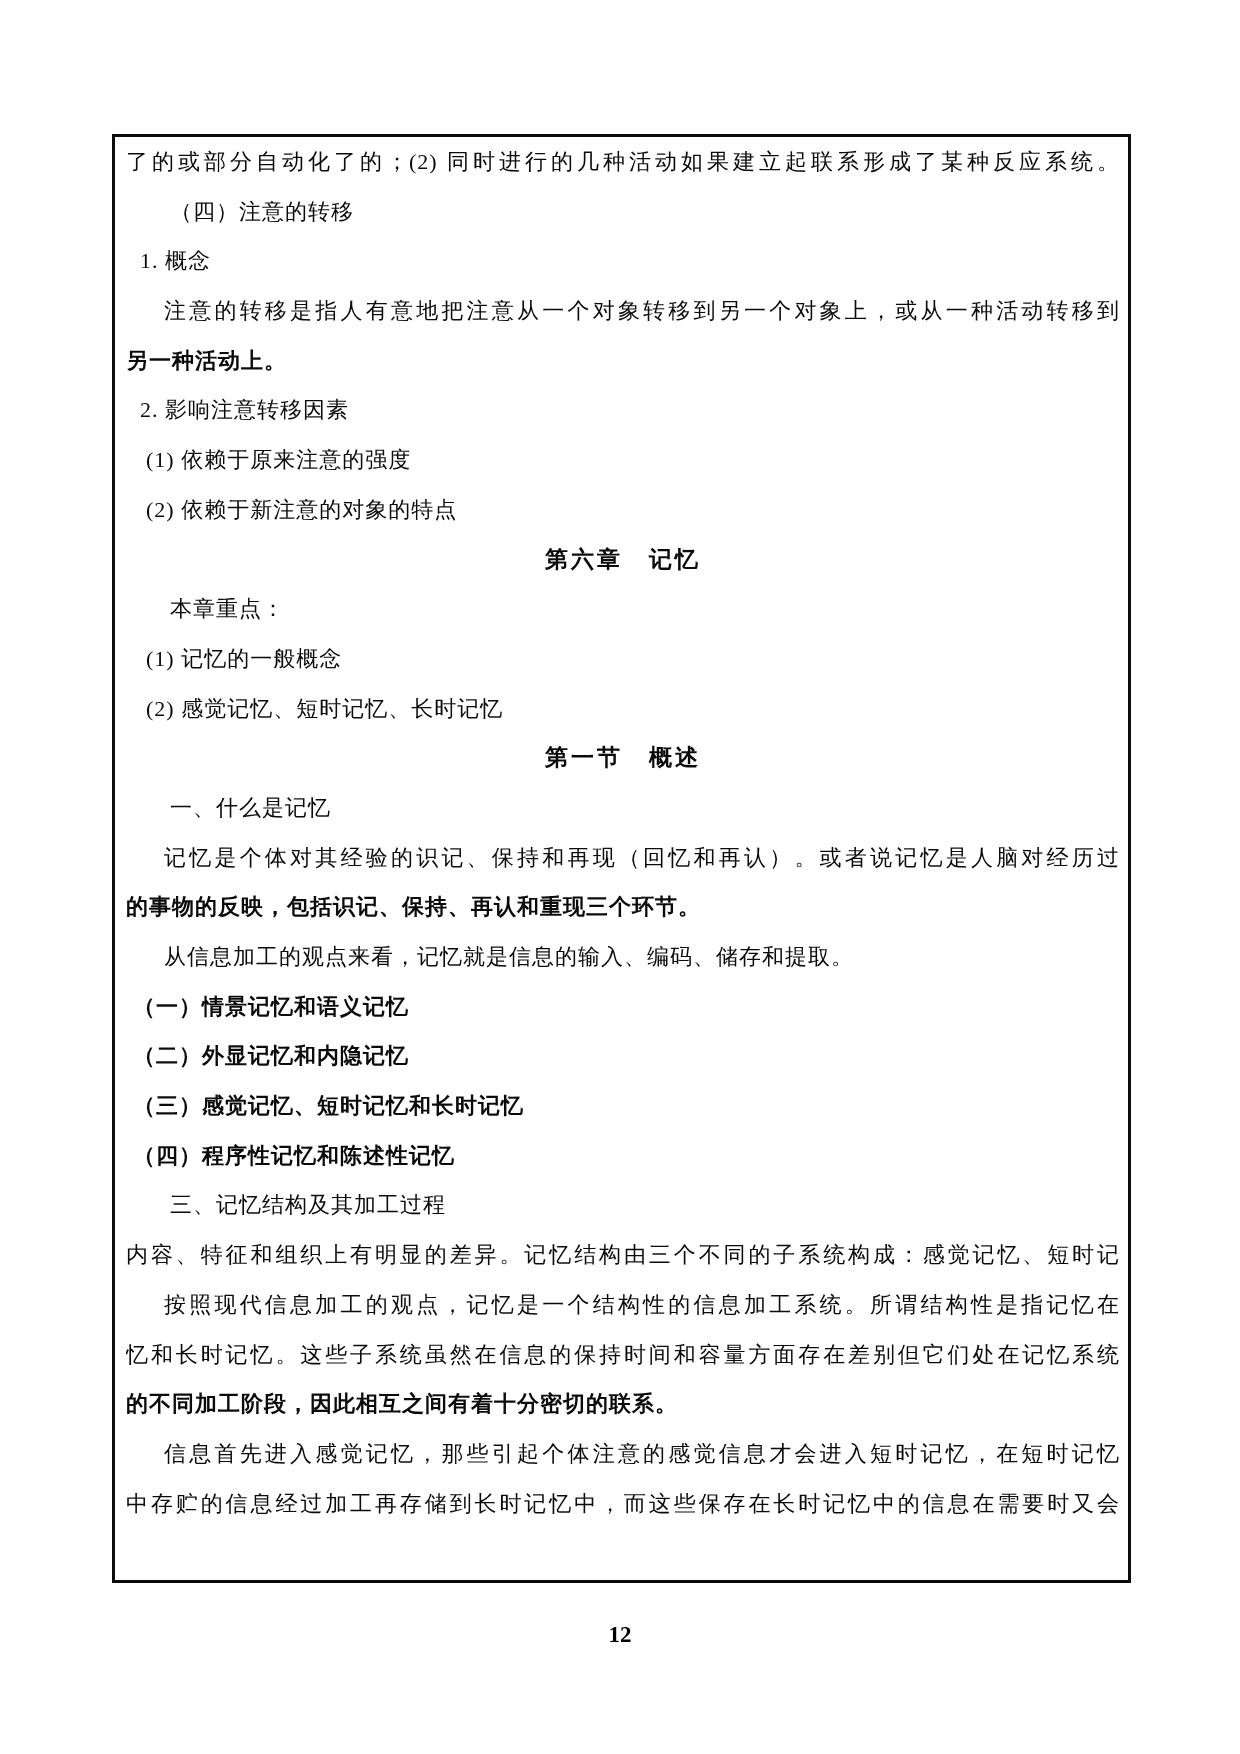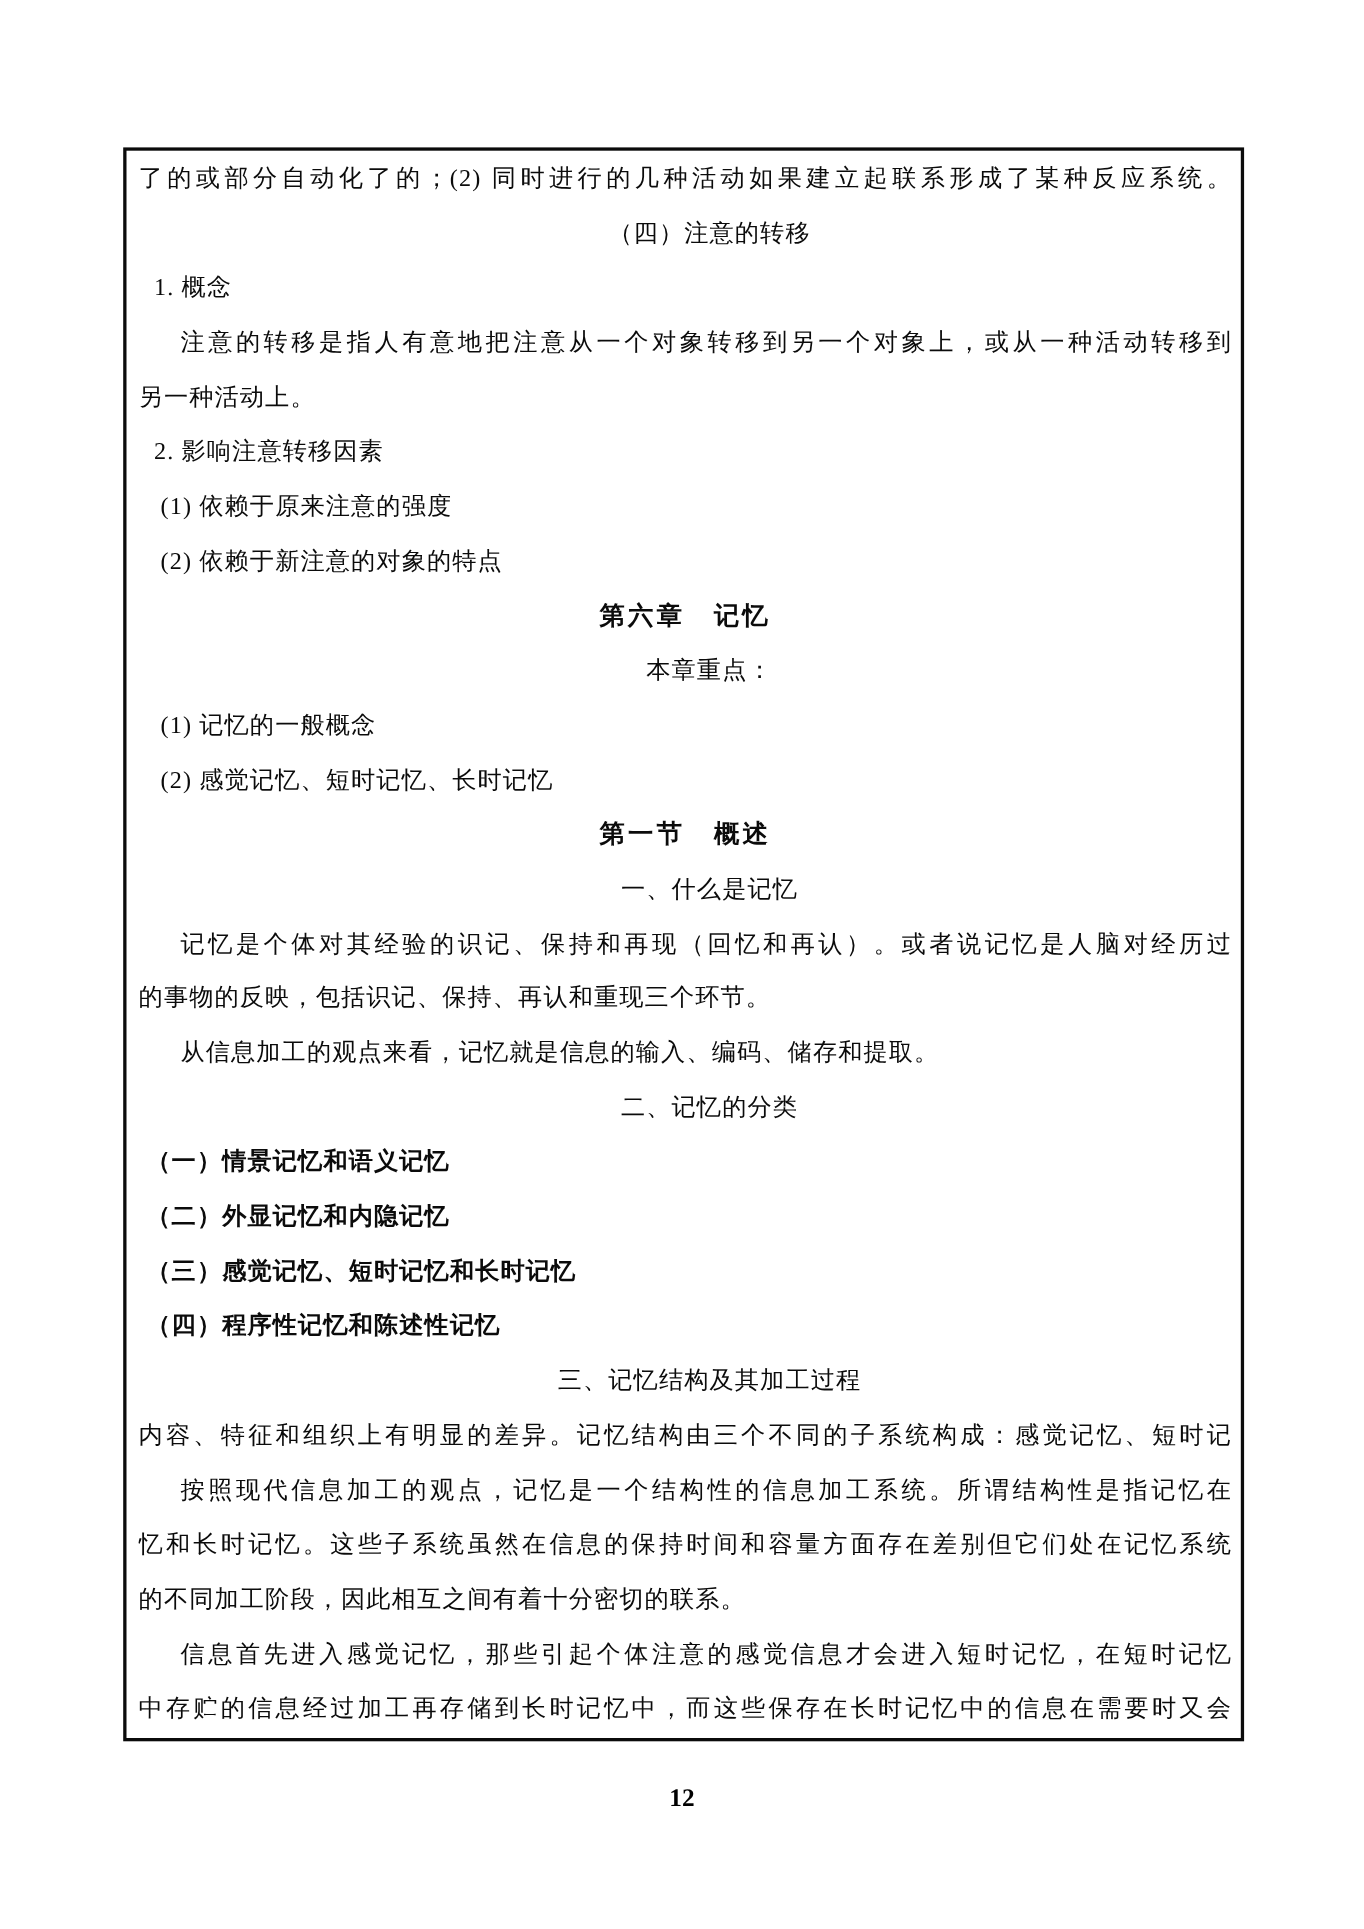--- a/index.html
+++ b/index.html
@@ -25,22 +25,22 @@
   .line {
     height: 49.7px;
     line-height: 49.7px;
     font-size: 22px;
     letter-spacing: 1px;
     white-space: normal;
     overflow: hidden;
   }
   
   .t-wrap-full { text-align: justify; text-align-last: justify; }
-  .t-wrap-end { text-align: left; }
-  .t-label { text-align: center; margin-left: 44px; }
+  .t-wrap-end { text-align: left; font-weight: bold; }
+  .t-label { text-align: left; margin-left: 44px; }
   .t-sub-num { padding-left: 14px; }
   .t-list-paren { padding-left: 20px; }
   .t-list-cn { padding-left: 7px; font-weight: bold; }
   .t-para-first { padding-left: 38px; }
   .t-para-first-full { padding-left: 38px; text-align: justify; text-align-last: justify; }
   .t-chapter, .t-section {
     text-align: center;
     text-align-last: center;
     font-weight: bold;
     font-size: 23px;
@@ -72,21 +72,20 @@
       <div class="line t-list-paren">(2) 依赖于新注意的对象的特点</div>
       <div class="line t-chapter">第六章　记忆</div>
       <div class="line t-label">本章重点：</div>
       <div class="line t-list-paren">(1) 记忆的一般概念</div>
       <div class="line t-list-paren">(2) 感觉记忆、短时记忆、长时记忆</div>
       <div class="line t-section">第一节　概述</div>
       <div class="line t-label">一、什么是记忆</div>
       <div class="line t-para-first-full">记忆是个体对其经验的识记、保持和再现（回忆和再认）。或者说记忆是人脑对经历过</div>
       <div class="line t-wrap-end">的事物的反映，包括识记、保持、再认和重现三个环节。</div>
       <div class="line t-para-first">从信息加工的观点来看，记忆就是信息的输入、编码、储存和提取。</div>
-      <div class="line t-label">二、记忆的分类</div>
       <div class="line t-list-cn">（一）情景记忆和语义记忆</div>
       <div class="line t-list-cn">（二）外显记忆和内隐记忆</div>
       <div class="line t-list-cn">（三）感觉记忆、短时记忆和长时记忆</div>
       <div class="line t-list-cn">（四）程序性记忆和陈述性记忆</div>
       <div class="line t-label">三、记忆结构及其加工过程</div>
       <div class="line t-wrap-full">内容、特征和组织上有明显的差异。记忆结构由三个不同的子系统构成：感觉记忆、短时记</div>
       <div class="line t-para-first-full">按照现代信息加工的观点，记忆是一个结构性的信息加工系统。所谓结构性是指记忆在</div>
       <div class="line t-wrap-full">忆和长时记忆。这些子系统虽然在信息的保持时间和容量方面存在差别但它们处在记忆系统</div>
       <div class="line t-wrap-end">的不同加工阶段，因此相互之间有着十分密切的联系。</div>
       <div class="line t-para-first-full">信息首先进入感觉记忆，那些引起个体注意的感觉信息才会进入短时记忆，在短时记忆</div>

